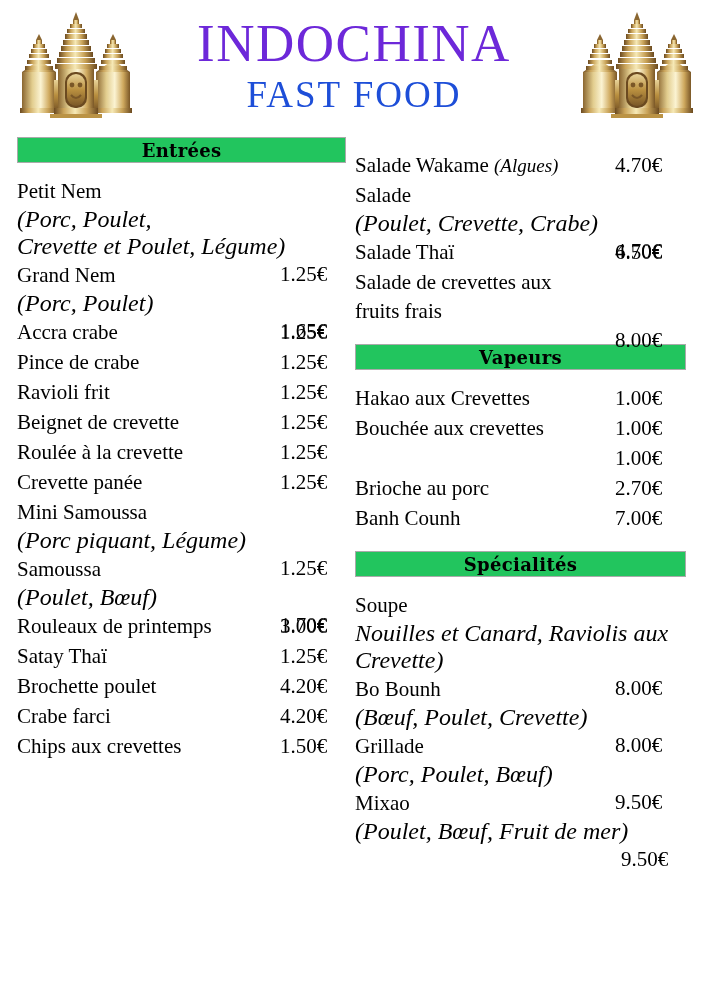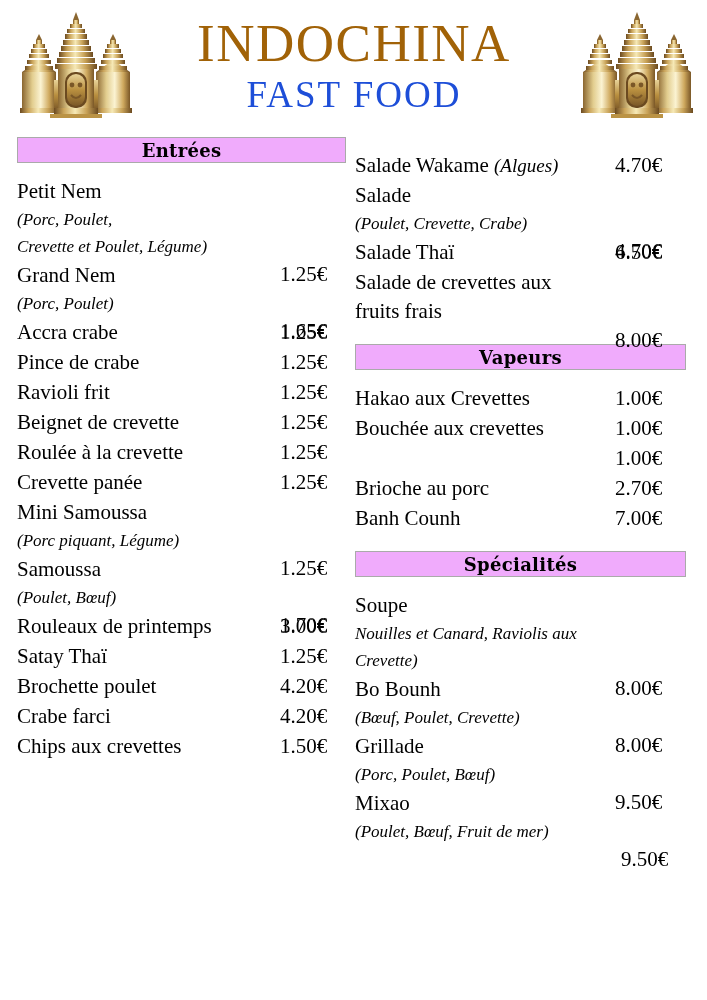--- a/index.html
+++ b/index.html
@@ -35,21 +35,21 @@
     position: absolute;
     left: 148px;
     top: 14px;
     width: 412px;
     text-align: center;
   }
   .brand-name {
     font-family: "Liberation Serif", "DejaVu Serif", serif;
     font-size: 53px;
     line-height: 58px;
-    color: #a16207;
+    color: #6d28d9;
     letter-spacing: 1.5px;
     white-space: nowrap;
   }
   .brand-sub {
     font-family: "Liberation Serif", "DejaVu Serif", serif;
     font-size: 37px;
     line-height: 42px;
     color: #1d4ed8;
     letter-spacing: 2px;
     margin-top: 2px;
@@ -74,21 +74,21 @@
 
   .section-header {
     border: 1px solid #aaaaaa;
     height: 26px;
     line-height: 26px;
     text-align: center;
     font-family: "DejaVu Serif", "Liberation Serif", serif;
     font-weight: bold;
     font-size: 18px;
     letter-spacing: 0.3px;
-    background: #f0abfc;
+    background: #22c55e;
     box-sizing: border-box;
   }
 
   .items { padding-top: 14px; }
 
   .item {
     display: block;
     position: relative;
     margin-bottom: 1px;
   }
@@ -117,21 +117,21 @@
   
   .row-simple {
     position: relative;
     height: 29px;
   }
   .row-simple .item-name { position: absolute; left: 0; top: 0; }
 
   
   .row-multi { position: relative; }
   .row-multi .nm { display: block; font-size: 21px; line-height: 29px; }
-  .row-multi .ds { display: block; font-size: 17px; font-style: italic; line-height: 27px; }
+  .row-multi .ds { display: block; font-size: 24px; font-style: italic; line-height: 27px; }
   .row-multi .price-cell { top: auto; }
 
   .desc-row { position: relative; }
   .spacer-14 { height: 14px; }
 </style>
 </head>
 <body>
 
 <div class="masthead">
 

